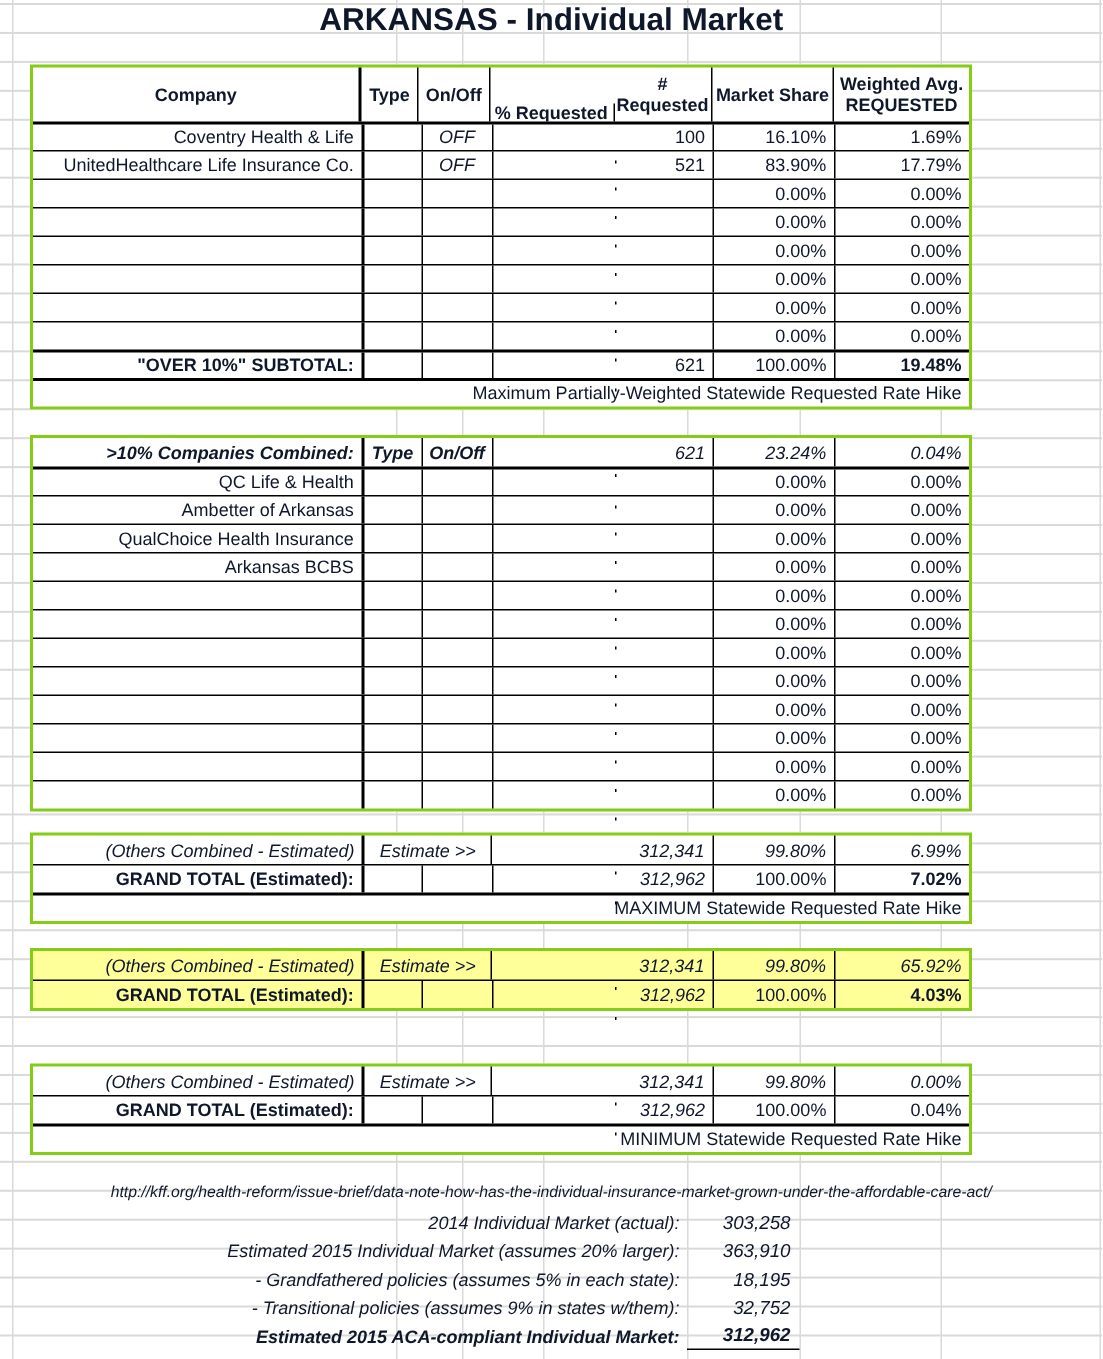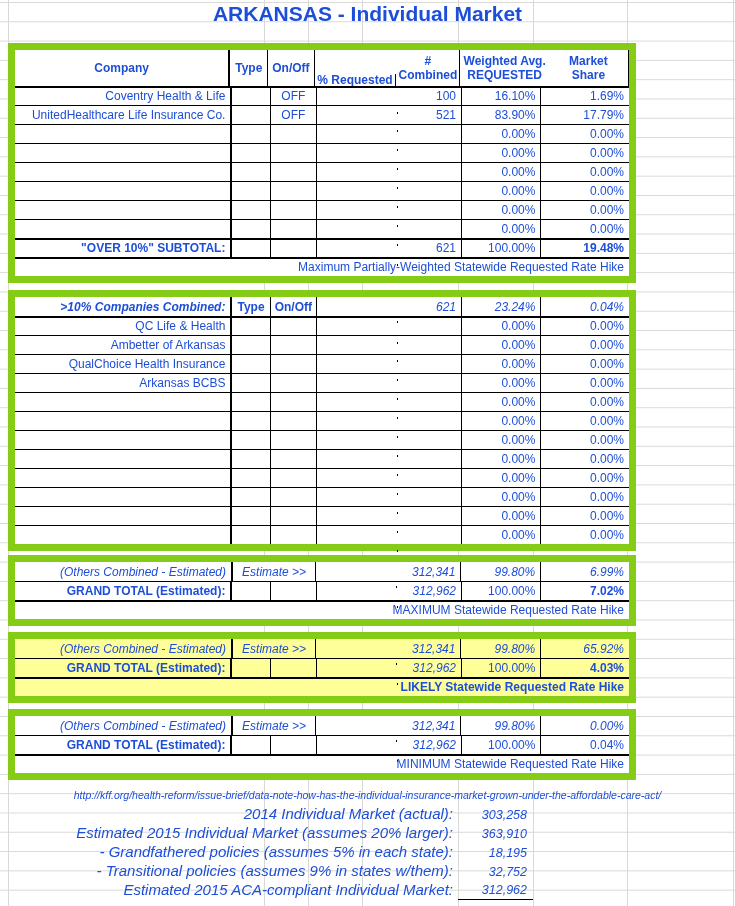--- a/index.html
+++ b/index.html
@@ -1,63 +1,63 @@
 <!DOCTYPE html>
 <html><head>
 <meta charset="utf-8">
 <style>
   html,body{margin:0;padding:0;background:#fff;}
   .sheet{position:relative;width:735px;height:906px;background:#fff;overflow:hidden;
-         font-family:"Liberation Sans",sans-serif;color:#1d4ed8;}
+         font-family:"Liberation Sans",sans-serif;color:#0f172a;}
   
   .hgrid{position:absolute;left:0;top:0;right:0;bottom:0;
          background-image:linear-gradient(to bottom,#d9d9d9 0,#d9d9d9 1px,transparent 1px);
          background-size:100% 19.3px;background-position:0 2px;}
   .vline{position:absolute;top:0;bottom:0;width:1px;background:#d9d9d9;}
 
   .title{position:absolute;top:1px;left:0;width:735px;text-align:center;
          font-size:21px;font-weight:bold;line-height:25px;}
 
-  .tbl{position:absolute;left:8px;width:628px;border:7px solid #84cc16;background:#fff;
+  .tbl{position:absolute;left:20px;width:628px;border:2px solid #84cc16;background:#fff;
        box-sizing:border-box;}
   .tbl.likely{background:#FFFF99;}
   .row{display:flex;height:19px;box-sizing:border-box;}
   .row + .row{border-top:1px solid #000;}
   .row.sep2{border-top:2px solid #000;}
   .row.hdr{height:36px;}
   .c{position:relative;box-sizing:border-box;border-right:1px solid #000;
      font-size:12px;line-height:14px;display:flex;align-items:flex-end;
      padding:0 5px 2px 5px;white-space:nowrap;overflow:hidden;}
   .co{width:254px;border-right-width:2px;padding-left:38px;}
   .ty{width:44px;}
   .on{width:54px;}
   .rq{width:96px;margin-top:24px;}
   .en{width:75px;}
   .sh{width:94px;}
   .wa{width:104px;border-right:none;}
   .est{width:98px;}           
   .note{width:721px;border-right:none;}
   .ar{justify-content:flex-end;text-align:right;}
-  .ac{justify-content:center;text-align:center;}
+  .ac{justify-content:center;text-align:center;font-style:italic;}
   .b{font-weight:bold;}
   .i{font-style:italic;}
   .hc{align-items:center;justify-content:center;text-align:center;font-weight:bold;
       padding:0 2px;white-space:pre-line;line-height:14px;}
 
   .urlrow{position:absolute;top:786px;left:0;width:735px;text-align:center;
           font-size:10.5px;font-style:italic;line-height:18px;}
   .bottom{position:absolute;top:805px;left:8px;width:725px;}
   .brow{display:flex;height:19px;box-sizing:border-box;}
-  .bl{width:450px;box-sizing:border-box;font-size:15px;font-style:italic;
+  .bl{width:450px;box-sizing:border-box;font-size:12px;font-style:italic;
       display:flex;align-items:flex-end;justify-content:flex-end;
       padding:0 5px 2px 0;white-space:nowrap;}
   .bv{width:75px;box-sizing:border-box;font-size:12.5px;font-style:italic;
       display:flex;align-items:flex-end;justify-content:flex-end;
       padding:0 6px 2px 0;white-space:nowrap;}
-  .bfinal .bl,.bfinal .bv{font-weight:normal;}
+  .bfinal .bl,.bfinal .bv{font-weight:bold;}
   .bfinal .bv{border-bottom:1px solid #000;}
 </style>
 </head>
 <body>
 
 <div class="sheet">
   <div class="hgrid"></div>
   <div class="vline" style="left:8px"></div>
   <div class="vline" style="left:264px"></div>
   <div class="vline" style="left:308px"></div>
@@ -68,24 +68,24 @@
   <div class="vline" style="left:733px"></div>
 
   <div class="title">ARKANSAS - Individual Market</div>
 
   <div class="tbl" style="top:43px">
     <div class="row hdr">
       <div class="c co hc">Company</div>
       <div class="c ty hc">Type</div>
       <div class="c on hc">On/Off</div>
       <div class="c rq hc">% Requested</div>
-      <div class="c en hc"># Combined</div>
+      <div class="c en hc"># Requested</div>
+      <div class="c sh hc">Market Share</div>
       <div class="c wa hc">Weighted Avg.
 REQUESTED</div>
-      <div class="c sh hc">Market Share</div>
     </div>
     <div class="row sep2">
       <div class="c co ar">Coventry Health &amp; Life</div>
       <div class="c ty"></div>
       <div class="c on ac">OFF</div>
       <div class="c rq ar">10.52%</div>
       <div class="c en ar">100</div>
       <div class="c sh ar">16.10%</div>
       <div class="c wa ar">1.69%</div>
     </div>
@@ -320,23 +320,20 @@
     </div>
     <div class="row">
       <div class="c co ar b">GRAND TOTAL (Estimated):</div>
       <div class="c ty"></div>
       <div class="c on"></div>
       <div class="c rq"></div>
       <div class="c en ar i">312,962</div>
       <div class="c sh ar">100.00%</div>
       <div class="c wa ar b">4.03%</div>
     </div>
-    <div class="row sep2">
-      <div class="c note ar b">LIKELY Statewide Requested Rate Hike</div>
-    </div>
   </div>
 
   <div class="tbl" style="top:709px">
     <div class="row">
       <div class="c co ar i">(Others Combined - Estimated)</div>
       <div class="c est ac i">Estimate &gt;&gt;</div>
       <div class="c rq ar i">0.00%</div>
       <div class="c en ar i">312,341</div>
       <div class="c sh ar i">99.80%</div>
       <div class="c wa ar i">0.00%</div>

